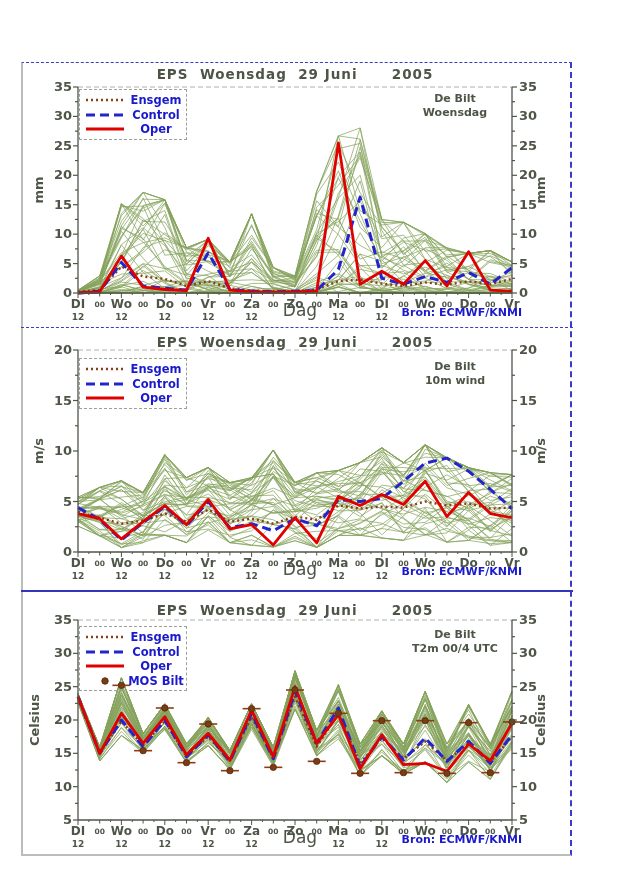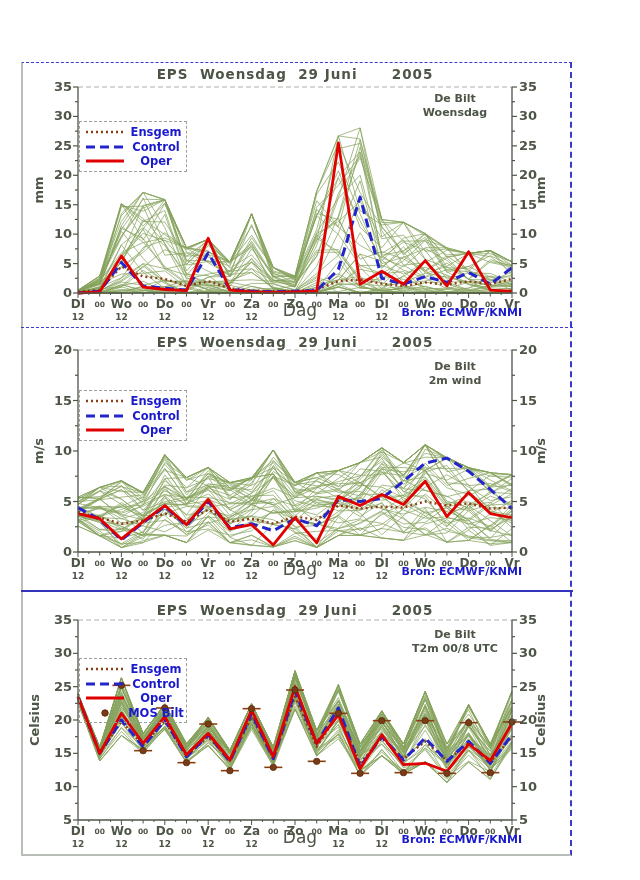--- a/index.html
+++ b/index.html
@@ -32,21 +32,21 @@
   .ytick.l{text-align:right;}
   .ytick.r{text-align:left;}
   .xday{position:absolute;font-size:12px;font-weight:bold;color:#4d5547;
     transform:translateX(-50%);}
   .x00{position:absolute;font-size:7.5px;font-weight:bold;color:#4d5547;
     transform:translateX(-50%);}
   .x12{position:absolute;font-size:9px;font-weight:bold;color:#4d5547;
     transform:translateX(-50%);}
   .legend{
     position:absolute;left:79px;width:108px;border:1px dashed #9aa09a;
-    background:transparent;padding:3px 0 2px 0;box-sizing:border-box;margin-top:32px;
+    background:transparent;padding:3px 0 2px 0;box-sizing:border-box;
   }
   .lrow{display:flex;align-items:center;height:14.5px;}
   .lsample{width:42px;margin-left:4px;flex:none;display:flex;align-items:center;justify-content:center;}
   .ltext{flex:1;text-align:center;font-size:11.5px;font-weight:bold;color:#1a1acc;white-space:nowrap;}
   svg{position:absolute;left:0;top:0;}
 </style>
 </head>
 <body>
 
 <div id="page">
@@ -460,29 +460,29 @@
   <div class="panel-title" style="top:66px">EPS  Woensdag  29 Juni      2005</div>
   <div class="station" style="top:92px">De Bilt</div>
   <div class="station" style="top:106px">Woensdag</div>
   <div class="ylab" style="left:38px;top:190px">mm</div>
   <div class="ylab" style="left:540px;top:190px">mm</div>
   <div class="daglab" style="left:300px;top:300px">Dag</div>
   <div class="bron" style="left:322px;top:306px">Bron: ECMWF/KNMI</div>
 
   <div class="panel-title" style="top:334px">EPS  Woensdag  29 Juni      2005</div>
   <div class="station" style="top:360px">De Bilt</div>
-  <div class="station" style="top:374px">2m wind</div>
+  <div class="station" style="top:374px">10m wind</div>
   <div class="ylab" style="left:38px;top:451px">m/s</div>
   <div class="ylab" style="left:540px;top:451px">m/s</div>
   <div class="daglab" style="left:300px;top:559px">Dag</div>
   <div class="bron" style="left:322px;top:565px">Bron: ECMWF/KNMI</div>
 
   <div class="panel-title" style="top:602px">EPS  Woensdag  29 Juni      2005</div>
   <div class="station" style="top:628px">De Bilt</div>
-  <div class="station" style="top:642px">T2m 00/8 UTC</div>
+  <div class="station" style="top:642px">T2m 00/4 UTC</div>
   <div class="ylab" style="left:34px;top:720px">Celsius</div>
   <div class="ylab" style="left:540px;top:720px">Celsius</div>
   <div class="daglab" style="left:300px;top:827px">Dag</div>
   <div class="bron" style="left:322px;top:833px">Bron: ECMWF/KNMI</div>
 <div class="ytick l" style="left: 38px; top: 285px;">0</div>
     <div class="ytick r" style="left: 519px; top: 285px;">0</div>
     <div class="ytick l" style="left: 38px; top: 255.571px;">5</div>
     <div class="ytick r" style="left: 519px; top: 255.571px;">5</div>
     <div class="ytick l" style="left: 38px; top: 226.143px;">10</div>
     <div class="ytick r" style="left: 519px; top: 226.143px;">10</div>

